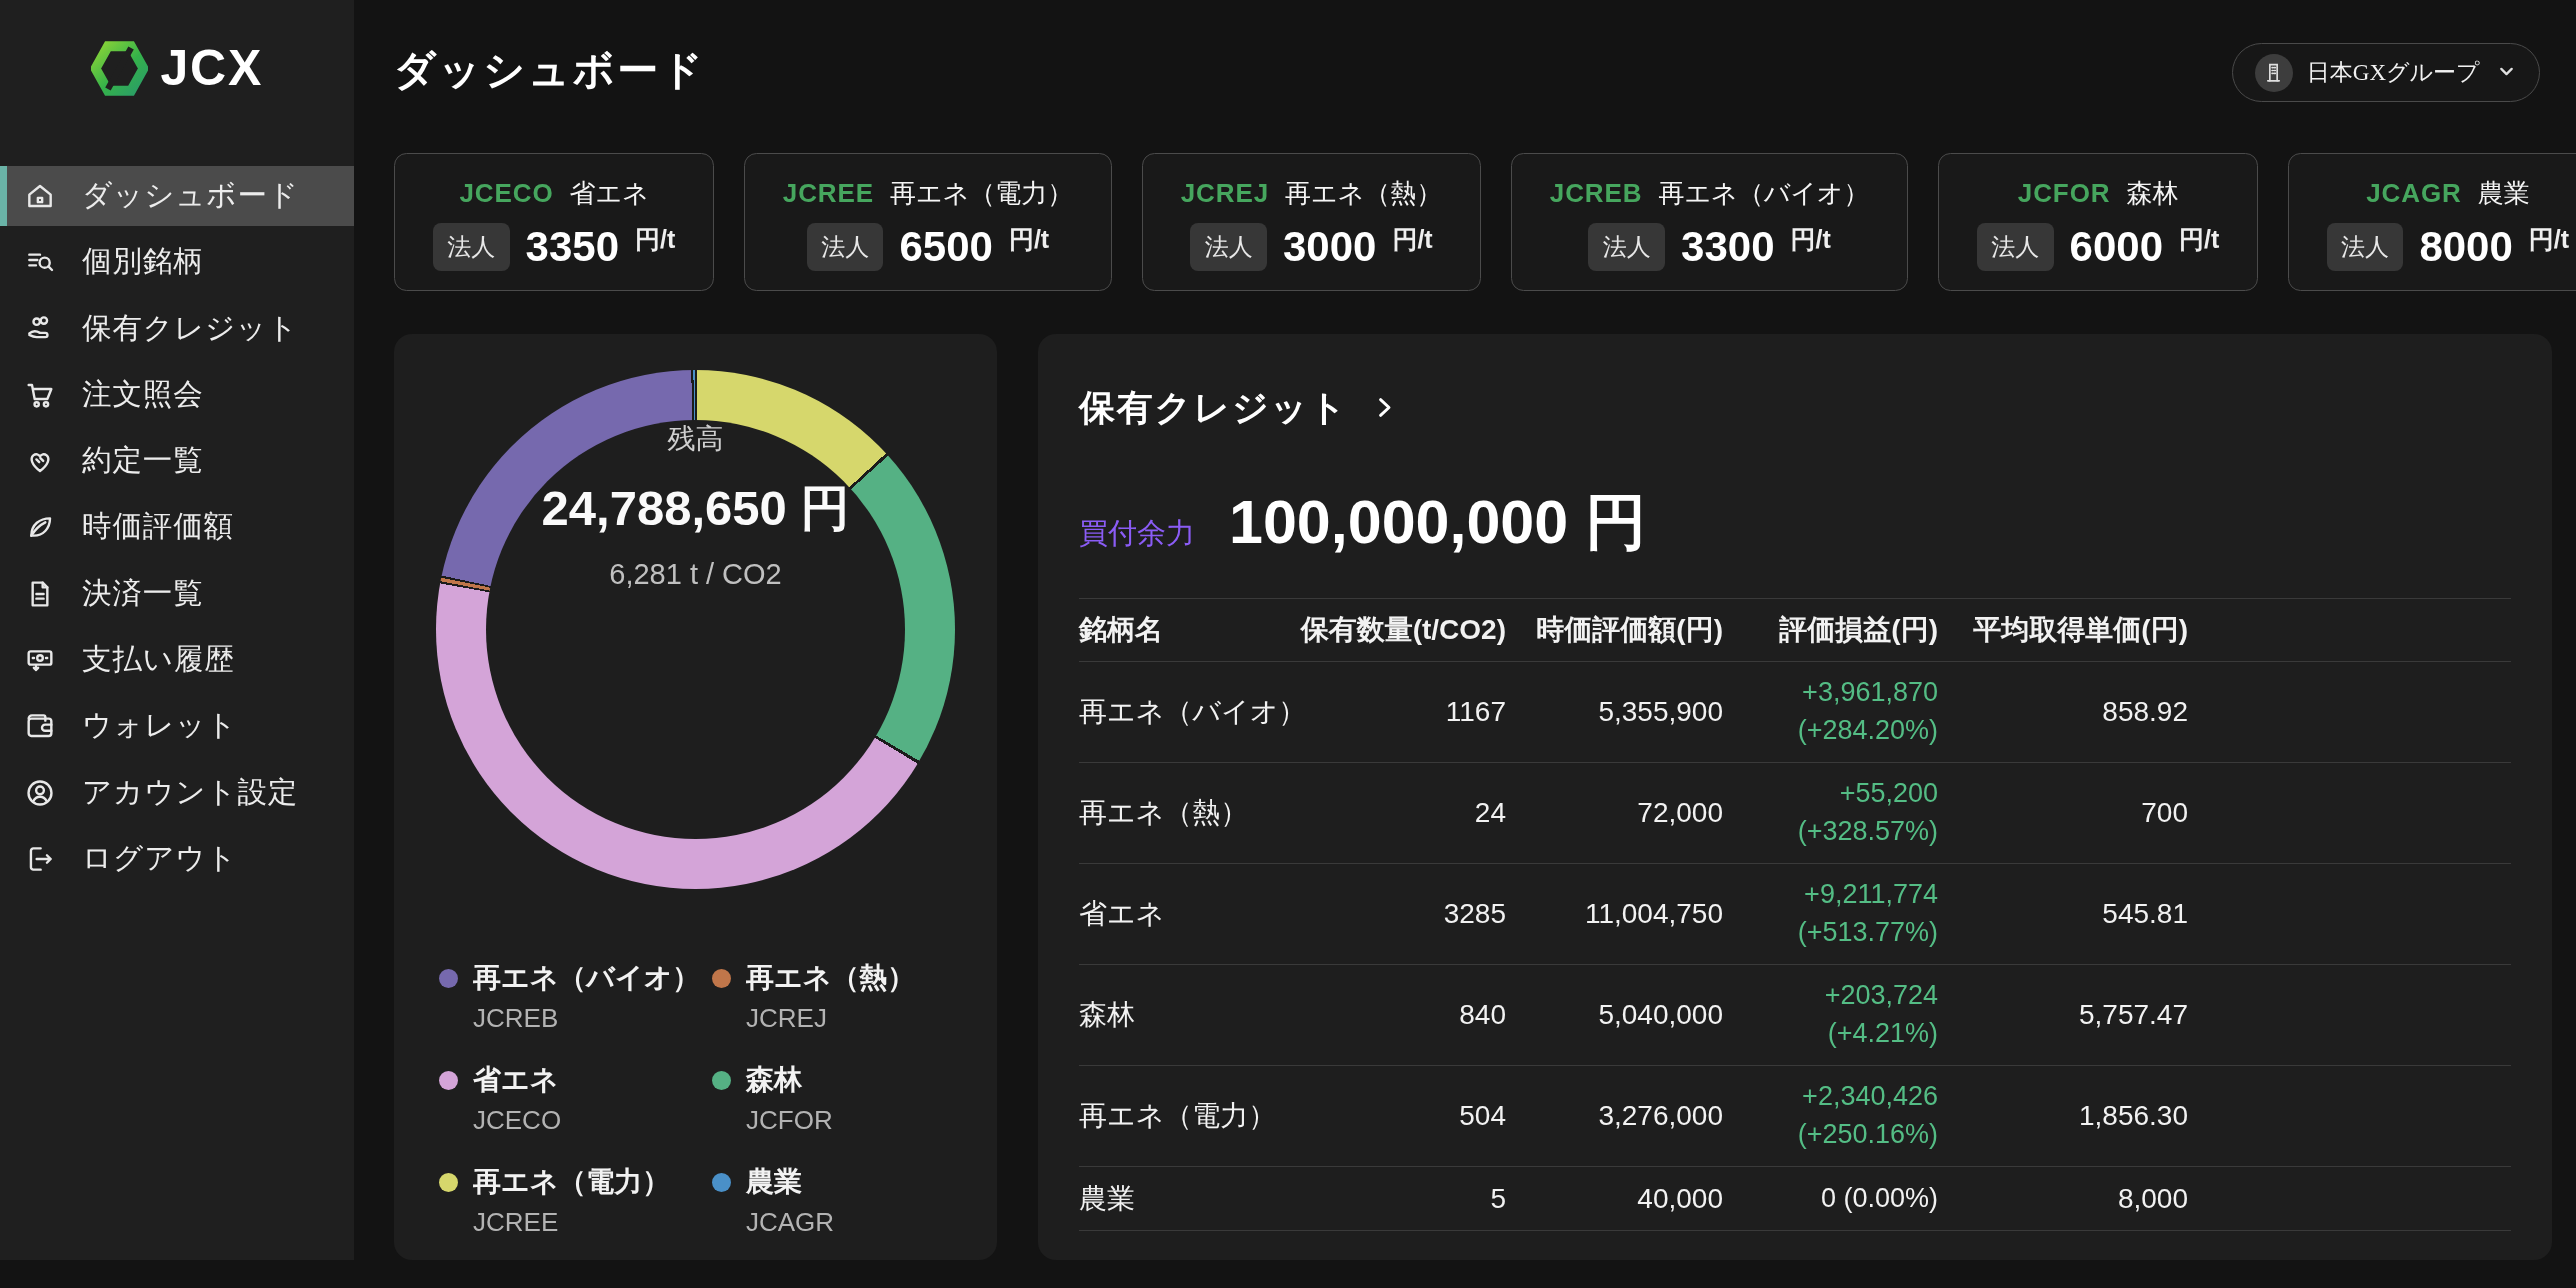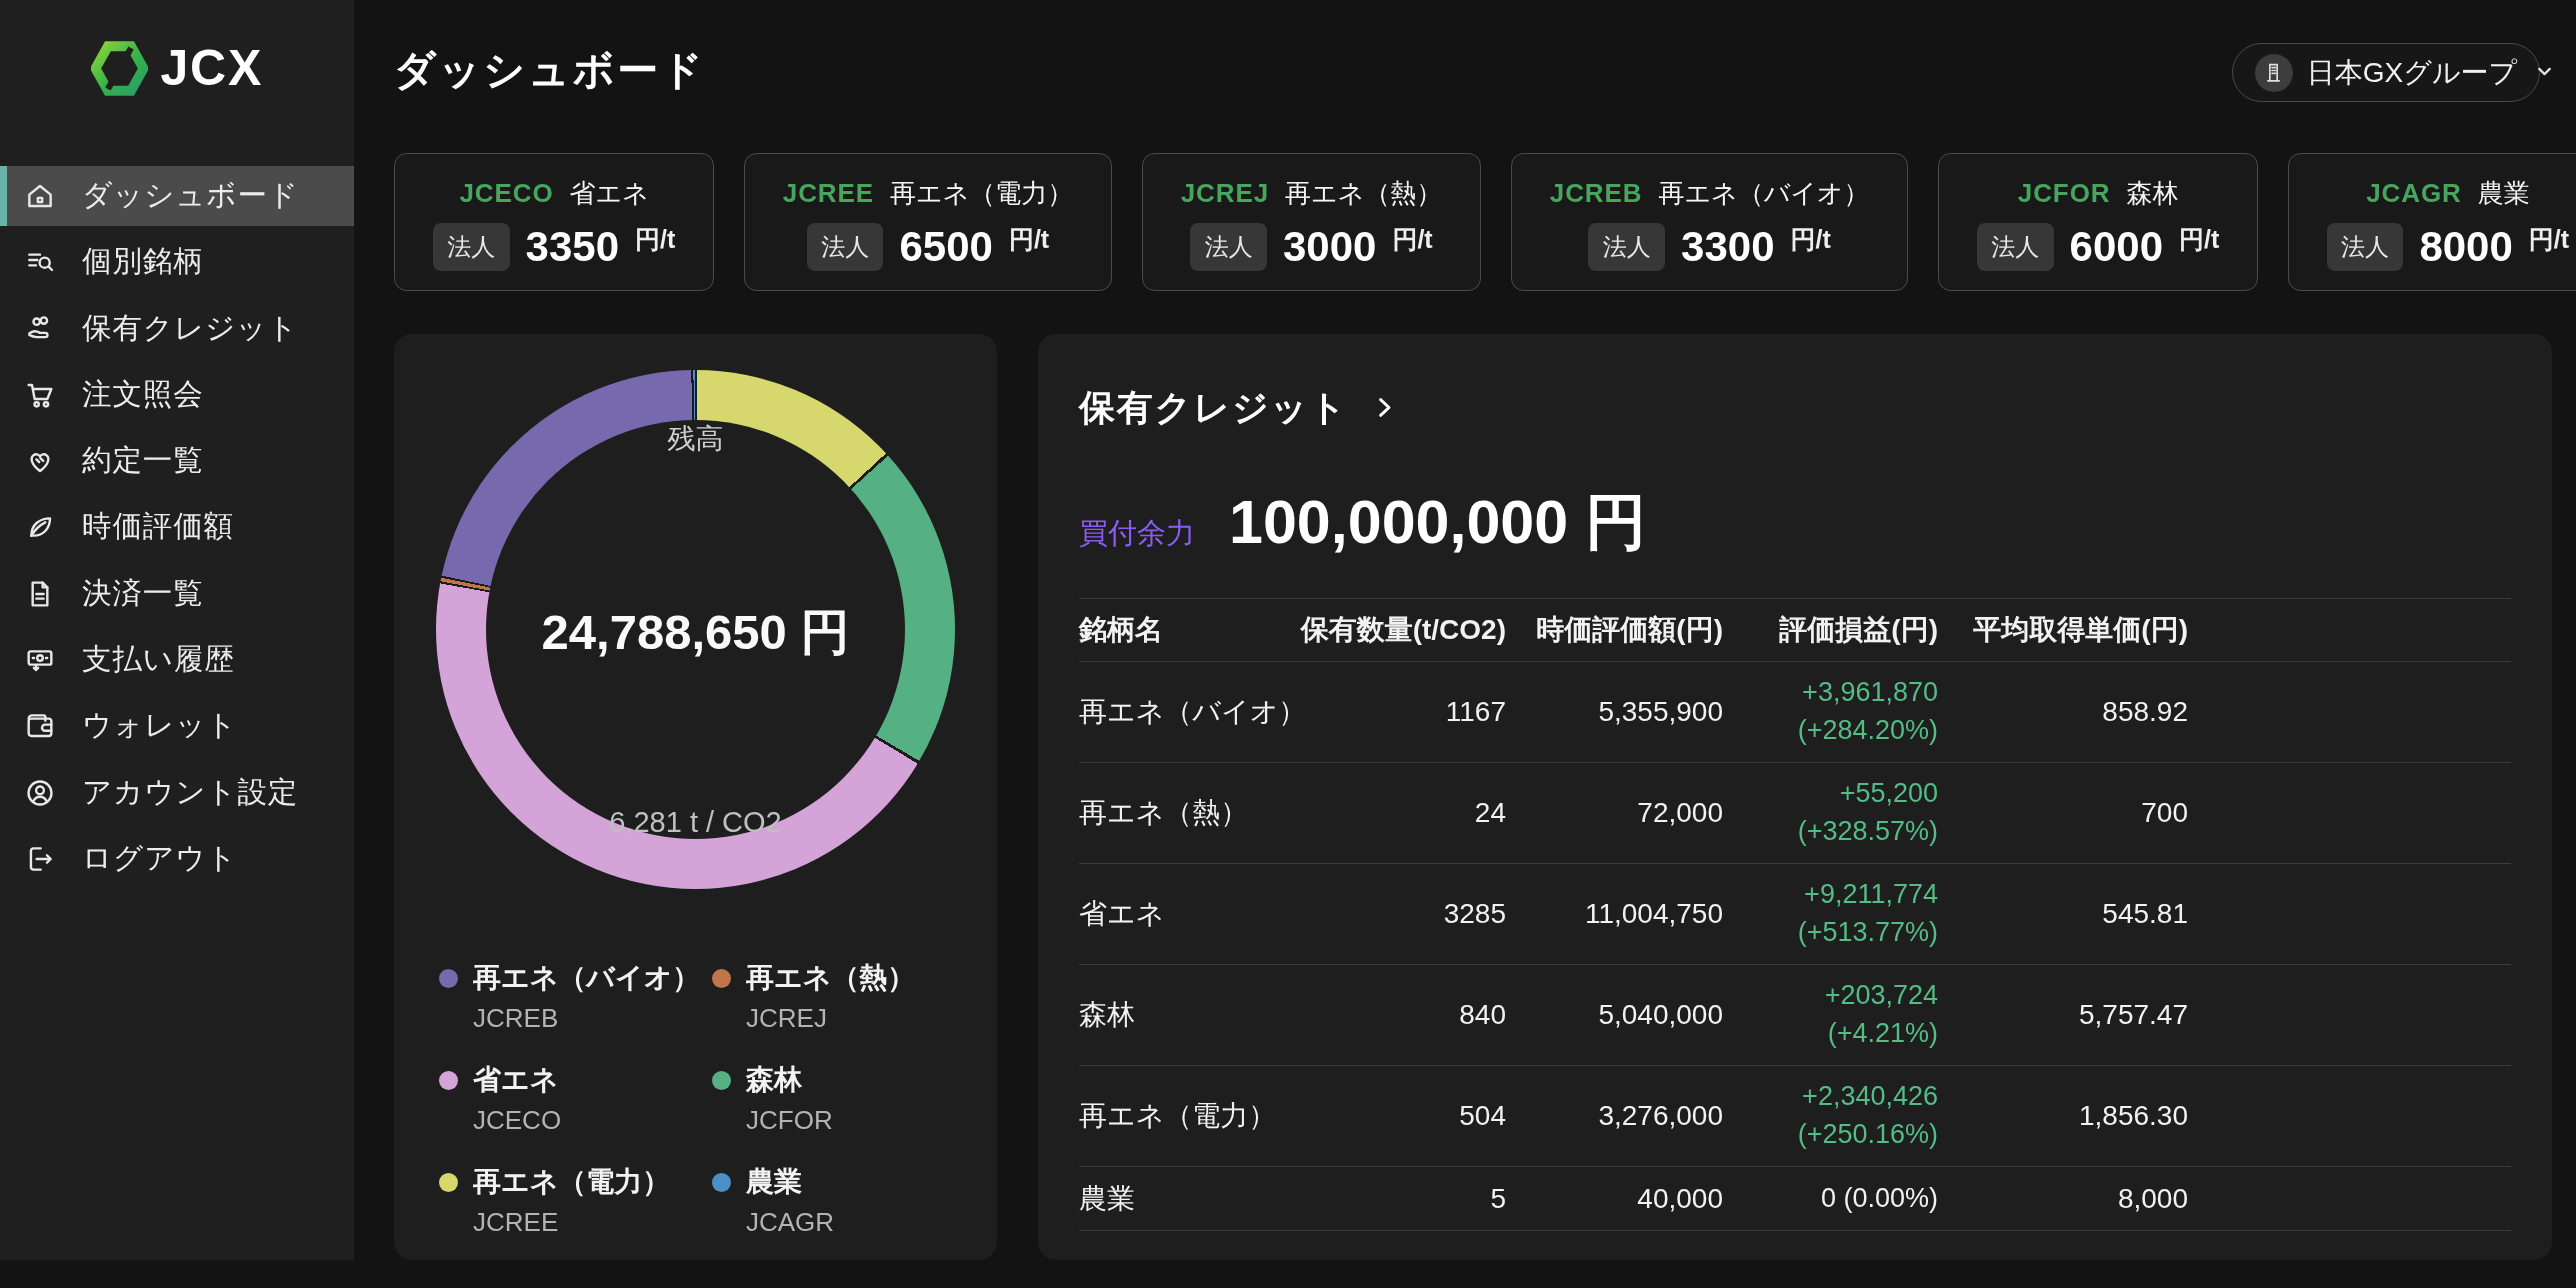--- a/index.html
+++ b/index.html
@@ -18,42 +18,42 @@
   .menu-item.active::before { content:""; position:absolute; left:0; top:0; bottom:0; width:7.2px; background:#6ab3a7; }
   .mi-icon { width:32px; height:32px; flex:0 0 auto; display:flex; }
   .mi-icon svg { width:32px; height:32px; stroke:#e8e8e8; fill:none; stroke-width:1.8; stroke-linecap:round; stroke-linejoin:round; }
   .mi-label { font-size:29.5px; letter-spacing:0.9px; white-space:nowrap; }
 
   
   .page-title { position:absolute; left:394px; top:43px; font-size:41px; font-weight:800; letter-spacing:2.7px; color:#ffffff; }
   .org-pill { position:absolute; top:43px; left:2232px; width:308px; height:59px; border:1.8px solid #4a4a4a; border-radius:30px; background:#171717; display:flex; align-items:center; padding:0 21.5px; gap:14.3px; cursor:pointer; }
   .org-avatar { width:38px; height:38px; border-radius:50%; background:#3d3d3d; display:flex; align-items:center; justify-content:center; flex:0 0 auto; }
   .org-avatar svg { width:25px; height:25px; stroke:#e0e0e0; fill:none; stroke-width:1.6; stroke-linecap:round; }
-  .org-label { font-size:28px; color:#f2f2f2; white-space:nowrap; flex:1 1 auto; }
+  .org-label { font-size:23px; color:#f2f2f2; white-space:nowrap; flex:1 1 auto;font-family:Liberation Serif, serif; }
   .org-chev svg { width:25px; height:25px; stroke:#e0e0e0; fill:none; stroke-width:2.2; stroke-linecap:round; stroke-linejoin:round; }
 
   
   .cards { position:absolute; left:394px; top:153px; display:flex; gap:29.5px; }
   .card { height:138px; background:#191919; border:1.8px solid #4b4b4b; border-radius:12.5px; padding:22.4px 38px 0 38px; display:flex; flex-direction:column; align-items:center; cursor:pointer; }
   .card-top { display:flex; align-items:center; gap:16px; white-space:nowrap; }
   .card-code { font-size:26px; font-weight:700; color:#46a65e; letter-spacing:0.9px; }
   .card-name { font-size:26px; color:#f5f5f5; }
   .card-bottom { margin-top:11.6px; display:flex; align-items:flex-start; gap:16px; white-space:nowrap; }
   .card-badge { background:#373737; color:#e8e8e8; font-size:24px; padding:8px 14.3px; border-radius:8px; }
   .card-price { font-size:42px; font-weight:800; color:#ffffff; }
   .card-unit { font-size:25px; font-weight:700; color:#efefef; }
 
   
   .panel { position:absolute; top:334px; height:926px; background:#1e1e1e; border-radius:18px; }
   .donut-panel { left:394px; width:603px; }
   .table-panel { left:1038px; width:1514px; padding:0 41px; }
 
   
   .donut { position:absolute; left:42px; top:36px; width:519px; height:519px; border-radius:50%; }
-  .donut-hole { position:absolute; inset:50px; border-radius:50%; background:#1e1e1e; display:flex; flex-direction:column; align-items:center; justify-content:space-between;gap:20px; }
+  .donut-hole { position:absolute; inset:50px; border-radius:50%; background:#1e1e1e; display:flex; flex-direction:column; align-items:center; justify-content:flex-start; }
   .donut-label { font-size:28px; color:#cfcfcf; }
   .donut-value { font-size:49px; font-weight:800; color:#fafafa; margin-top:18px; white-space:nowrap; }
   .donut-sub { font-size:29px; color:#c0c0c0; margin-top:16px; }
 
   .legend { position:absolute; left:45px; top:627px; display:grid; grid-template-columns:273px 273px; row-gap:29.5px; }
   .legend-item { display:flex; gap:15px; }
   .legend-dot { width:19px; height:19px; border-radius:50%; margin-top:8px; flex:0 0 auto; }
   .legend-label { font-size:28px; font-weight:700; color:#f2f2f2; line-height:1.2; white-space:nowrap; }
   .legend-code { font-size:26px; color:#b3b3b3; margin-top:8px; }
 

